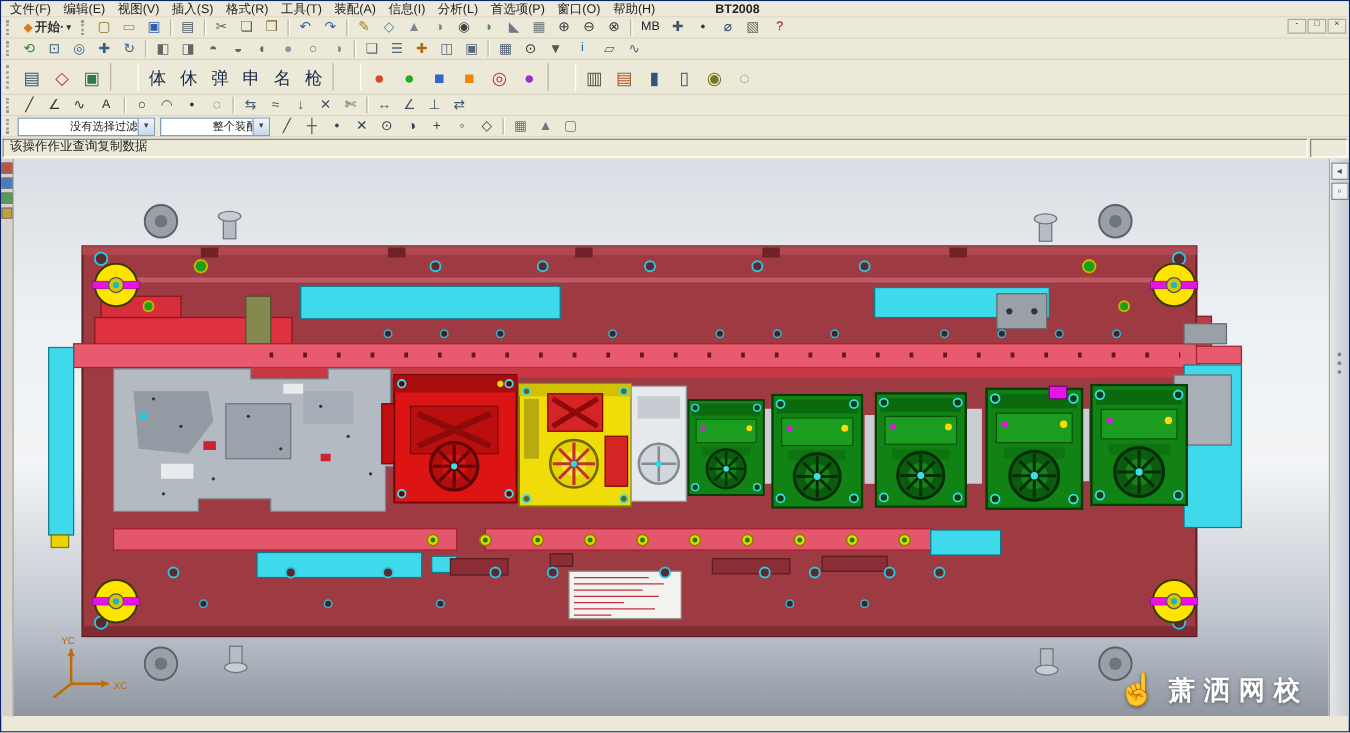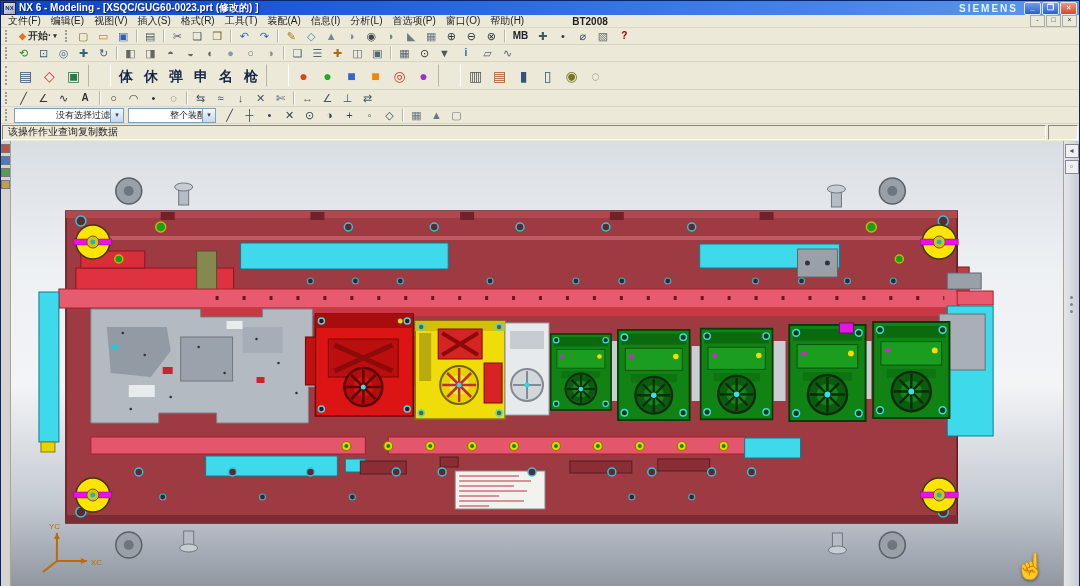--- a/index.html
+++ b/index.html
@@ -19,21 +19,21 @@
   .menu-item{padding:0 5px;white-space:nowrap;cursor:default;}
   .menu-item.mgap{margin-left:38px;font-weight:bold;}
   .childbtn{width:13px;height:10px;border:1px solid #aaa;background:#ece9d8;font-size:7px;line-height:8px;text-align:center;margin-left:1px;color:#333;}
 
   
   .tbrow{background:#ece9d8;display:flex;align-items:center;border-bottom:1px solid #d8d4c4;padding:0 2px;gap:1px;}
   .row1,.row2,.row4,.selbar{height:16px;flex:0 0 16px;}
   .row3{height:27px;flex:0 0 27px;}
   .grip{width:3px;height:72%;border-left:2px dotted #a09c8c;margin:0 3px 0 2px;}
   .tb-icon{width:17px;height:14px;line-height:14px;text-align:center;font-size:11px;color:#444;border:1px solid transparent;cursor:default;overflow:hidden;}
-  .tb-icon.txt{width:auto;min-width:14px;padding:0 3px;font-weight:bold;font-size:10px;color:#223;}
+  .tb-icon.txt{width:auto;min-width:14px;padding:0 3px;font-weight:normal;font-size:10px;color:#223;}
   .tb-icon.sep{width:0;min-width:0;padding:0;height:80%;border-left:1px solid #b8b4a6;border-right:1px solid #fff;margin:0 2px;}
   .row3 .tb-icon{width:21px;height:22px;line-height:22px;font-size:14px;}
   .row3 .tb-icon.txt{width:auto;padding:0 4px;font-size:14px;color:#182848;}
   .row3 .tb-icon.sep{height:75%;}
   .startbtn{display:flex;align-items:center;gap:2px;font-size:10px;padding:0 4px;border:1px solid transparent;font-weight:bold;color:#333;}
   .start-glyph{color:#e07820;font-size:9px;}
   .dd-arrow{font-size:7px;color:#333;}
 
   
   .combo{display:flex;width:108px;height:13px;background:#fff;border:1px solid #7f9db9;font-size:9px;align-items:center;margin-right:3px;}
@@ -67,28 +67,20 @@
   .wm-box{width:46px;height:34px;background:#e60016;border-radius:4px;display:flex;flex-direction:column;align-items:center;justify-content:center;color:#fff;box-shadow:0 1px 3px rgba(0,0,0,.4);}
   .wm-box .xs{font-size:15px;font-weight:bold;font-style:italic;line-height:14px;}
   .wm-box .zl{font-size:9px;font-weight:bold;line-height:10px;}
   .wm-url{color:#fff;font-size:8px;letter-spacing:1px;margin-top:2px;text-shadow:0 1px 2px rgba(0,0,0,.5);}
 </style>
 </head>
 <body>
 
 <div class="window">
 
-  <div class="titlebar">
-    <div class="nxlogo">NX</div>
-    <div class="title-text">NX 6 - Modeling - [XSQC/GUG60-0023.prt (修改的) ]</div>
-    <div class="brand">SIEMENS</div>
-    <div class="winbtn">_</div>
-    <div class="winbtn">❐</div>
-    <div class="winbtn close">×</div>
-  </div>
 
   <div class="menubar">
 
   <span class="menu-item">文件(F)</span>
       <span class="menu-item">编辑(E)</span>
       <span class="menu-item">视图(V)</span>
       <span class="menu-item">插入(S)</span>
       <span class="menu-item">格式(R)</span>
       <span class="menu-item">工具(T)</span>
       <span class="menu-item">装配(A)</span>
@@ -489,20 +481,21 @@
         <g>
           <path d="M46,420 L76,420 M46,420 L46,392 M46,420 L32,431" stroke="#c06a00" stroke-width="2" fill="none"></path>
           <path d="M76,420 L70,417 L70,423 Z M46,392 L43,398 L49,398 Z" fill="#c06a00"></path>
           <text x="80" y="424" font-size="8" fill="#c06a00">XC</text>
           <text x="38" y="388" font-size="8" fill="#c06a00">YC</text>
         </g>
       </svg>
 
       <div class="watermark">
         <span class="wm-hand">☝</span>
+        <span class="wm-text">萧洒网校</span>
       </div>
     </div>
 
     <div class="rightbar">
       <span style="display:contents">
         
       <span class="sb-icon" style="color: rgb(68, 85, 102);">◂</span><span class="sb-icon" style="color: rgb(68, 85, 102);">▫</span></span>
       <span class="dots">
           <i></i>
           <i></i>

